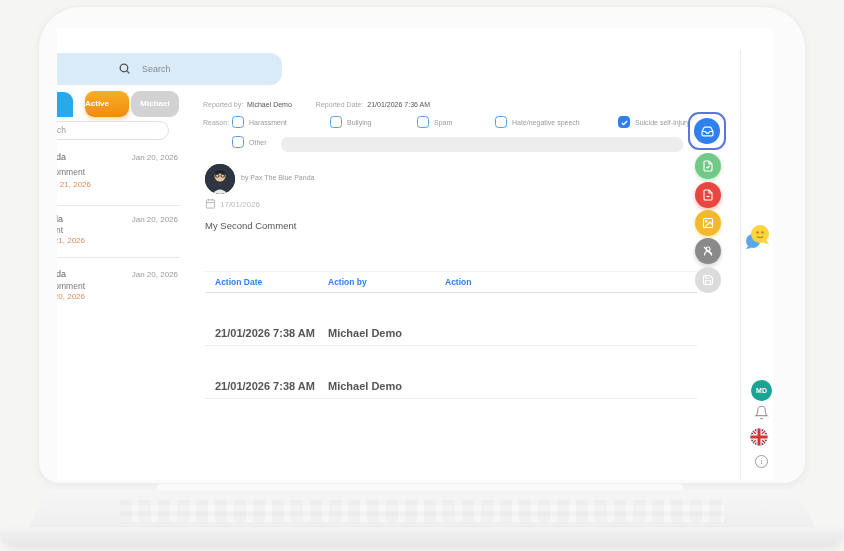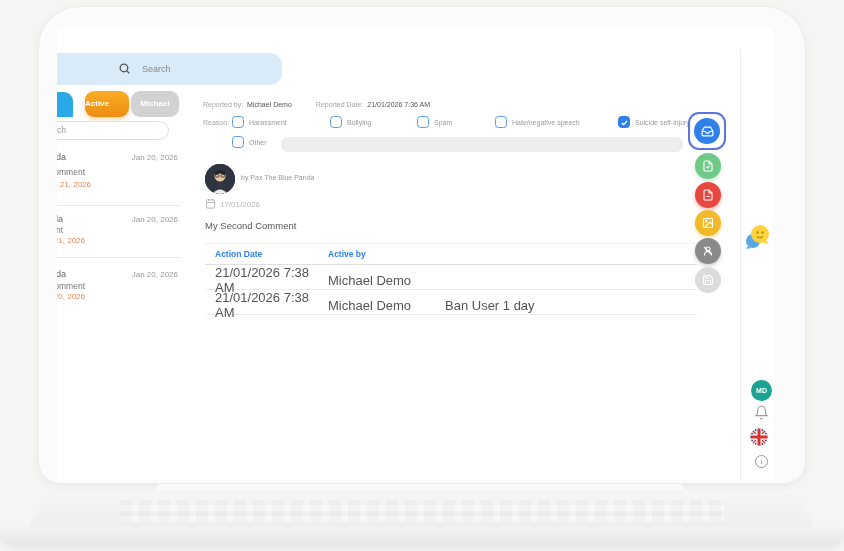--- a/index.html
+++ b/index.html
@@ -65,25 +65,25 @@
   .cb svg { position:absolute; left:1px; top:2px; }
   .cb-label { font-size:7px; color:#9a9a9a; }
   .other-input { left:224px; top:109px; width:402px; height:15px; border-radius:7px; background:#ededed; }
 
   .avatar { left:148px; top:136px; width:30px; height:30px; border-radius:50%; overflow:hidden; background:#2f3542; }
   .byline { left:184px; top:146px; font-size:7px; color:#999; }
   .cdate { left:163px; top:172px; font-size:8px; color:#b8b8b8; }
   .comment-title { left:148px; top:192px; font-size:9.5px; color:#555; }
 
   .table { left:148px; top:215px; width:492px; }
-  .trow { display:grid; grid-template-columns:123px 117px 1fr; align-items:center; }
+  .trow { display:grid; grid-template-columns:123px 117px 1fr; align-items:center;margin-top:28px; }
   .thead { height:22px; border-top:1px solid #f1f1f1; border-bottom:1px solid #e0e0e0; }
   .thead div { font-size:8.5px; font-weight:bold; color:#2f80ed; }
   .tdata { height:25px; border-bottom:1px solid #ececec; }
-  .tdata div { font-size:13px; color:#555; }
+  .tdata div { font-size:11px; color:#555;font-weight:bold; }
   .trow div:first-child { padding-left:10px; }
 
   .sel-wrap { left:631px; top:84px; width:38px; height:38px; border:2px solid #5a74e0; border-radius:11px;
               background:#fff; display:flex; align-items:center; justify-content:center; }
   .circle { width:26px; height:26px; border-radius:50%; display:flex; align-items:center; justify-content:center; }
   .c-blue { background:#2f80ed; }
   .c-green { background:#71c987; box-shadow:0 2px 4px rgba(113,201,135,.4); }
   .c-red { background:#e8473f; box-shadow:0 2px 4px rgba(232,71,63,.4); }
   .c-yellow { background:#f2ba2a; box-shadow:0 2px 4px rgba(242,186,42,.4); }
   .c-gray { background:#8a8a8a; box-shadow:0 2px 4px rgba(138,138,138,.4); }
@@ -229,30 +229,30 @@
       <line x1="8" y1="2" x2="8" y2="6"></line>
       <line x1="3" y1="10" x2="21" y2="10"></line>
     </svg>
   <span class="abs cdate">17/01/2026</span>
 
   <div class="abs comment-title">My Second Comment</div>
 
   <div class="abs table">
     <div class="trow thead">
       <div>Action Date</div>
-      <div>Active by</div>
+      <div>Action by</div>
+      <div>Action</div>
     </div>
     <div class="trow tdata">
       <div>21/01/2026 7:38 AM</div>
       <div>Michael Demo</div>
     </div>
     <div class="trow tdata">
       <div>21/01/2026 7:38 AM</div>
       <div>Michael Demo</div>
-      <div>Ban User 1 day</div>
     </div>
   </div>
 
   <div class="abs sel-wrap">
     <div class="circle c-blue">
       <svg width="13" height="13" viewBox="0 0 24 24" fill="none" stroke="#fff" stroke-width="2.2">
           <polyline points="22 12 16 12 14 15 10 15 8 12 2 12"></polyline>
           <path d="M5.45 5.11 2 12v6a2 2 0 0 0 2 2h16a2 2 0 0 0 2-2v-6l-3.45-6.89A2 2 0 0 0 16.76 4H7.24a2 2 0 0 0-1.79 1.11z"></path>
         </svg>
     </div>

